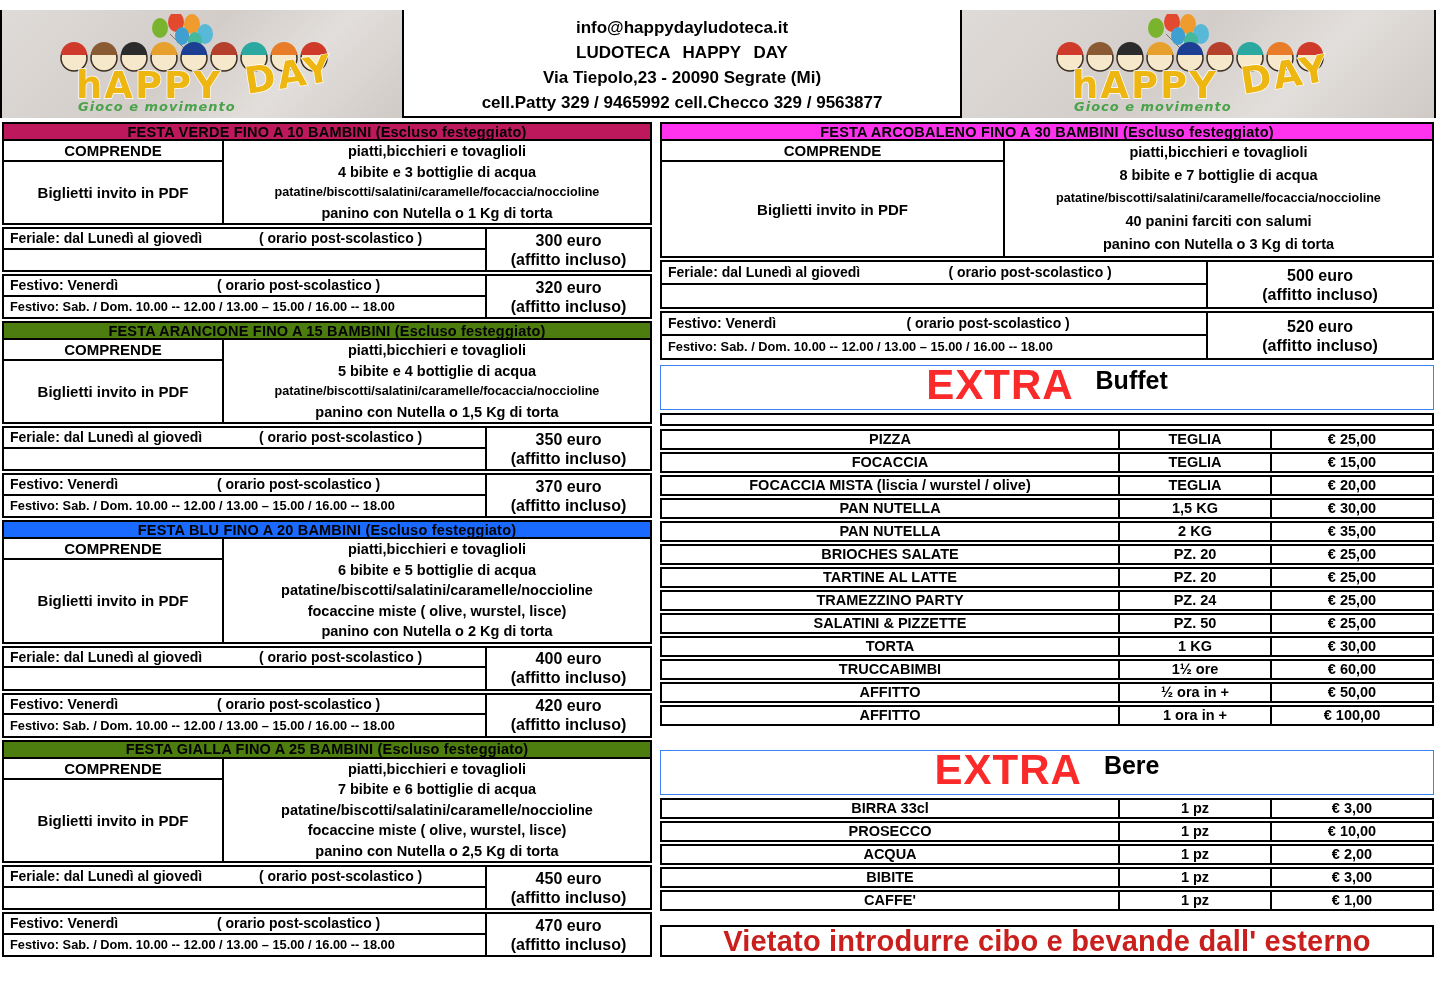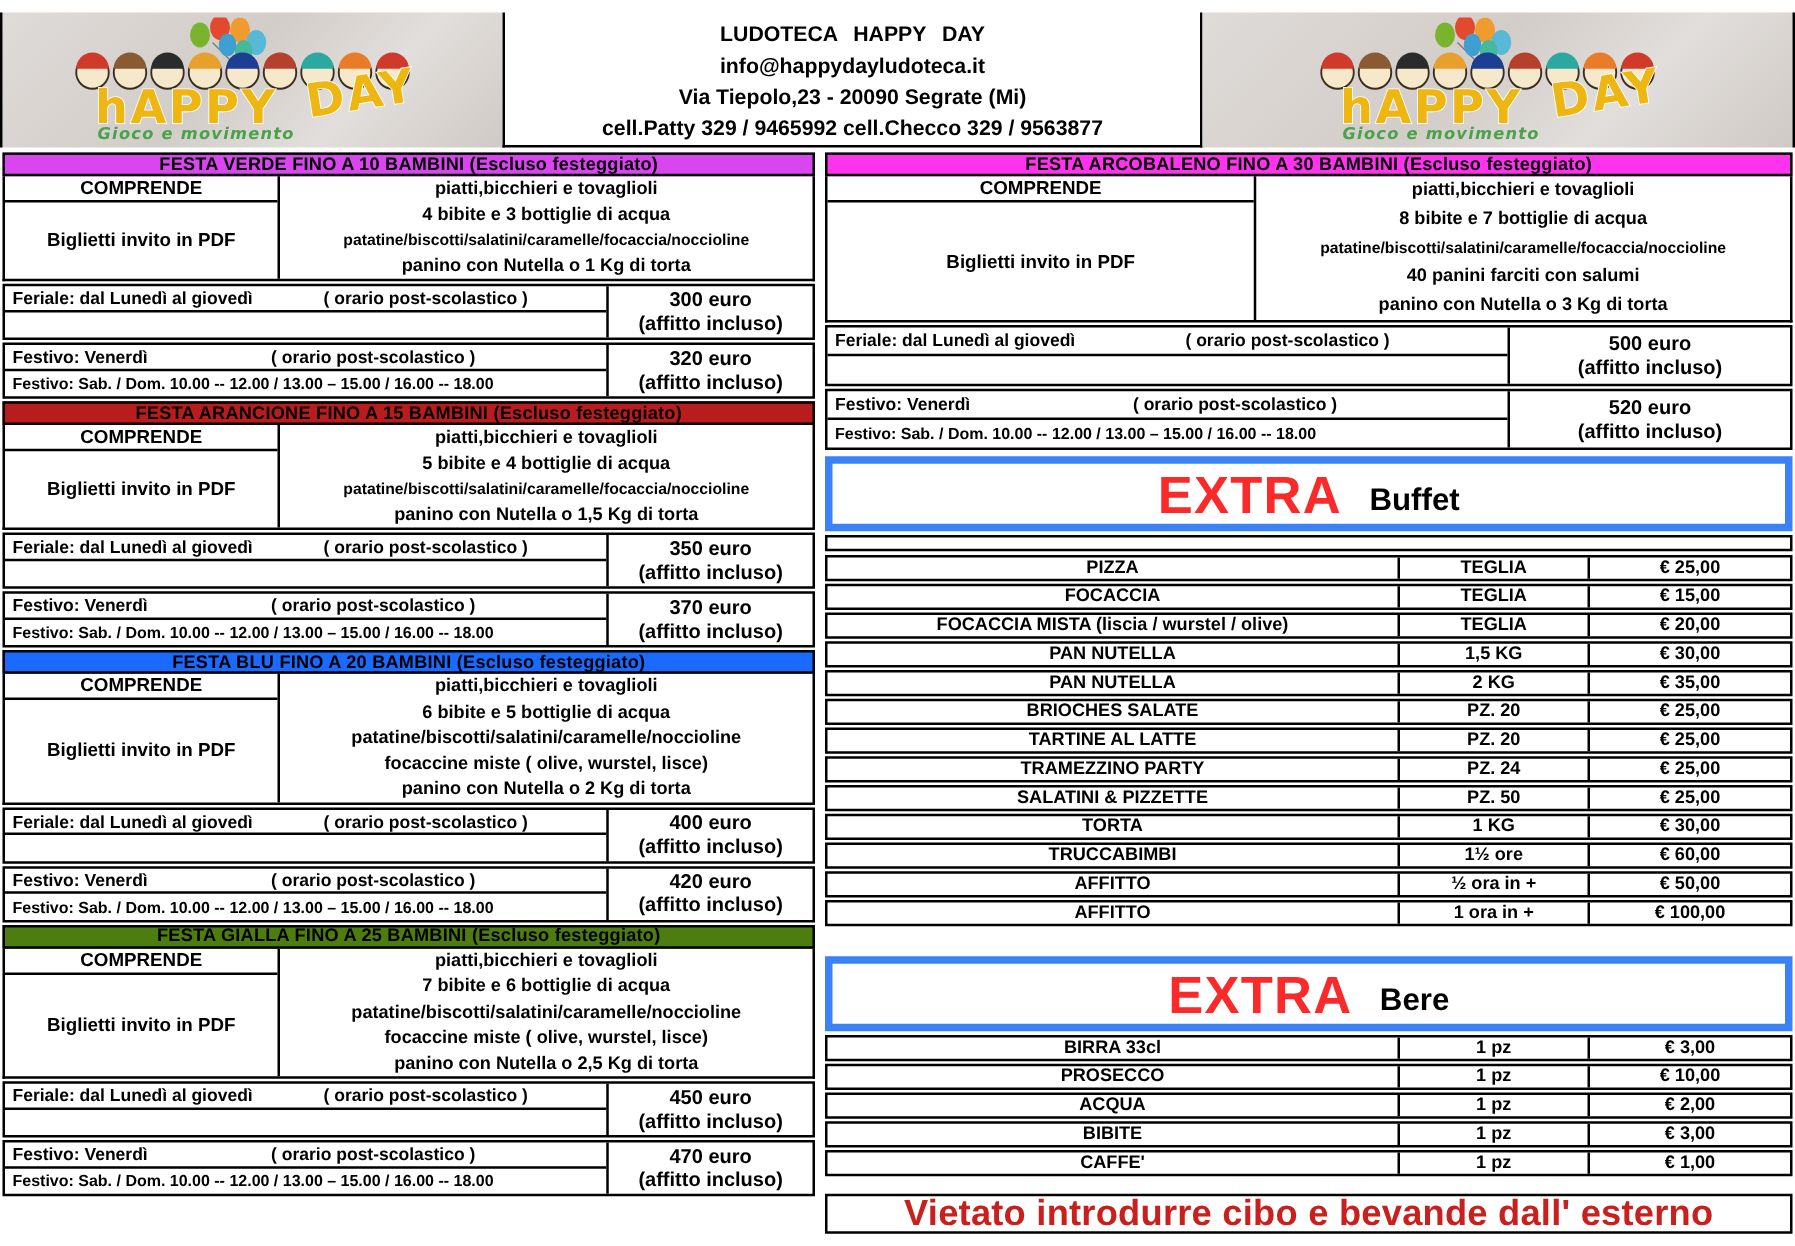--- a/index.html
+++ b/index.html
@@ -54,22 +54,22 @@
   .pg-row.top { border-bottom:2px solid #000; }
   .pg-label  {}
   .pg-label.small { font-size:12.8px; }
   .pg-detail { flex:1; text-align:center; font-size:14px; }
   .pg-price  { width:165px; border-left:2px solid #000; display:flex; flex-direction:column; align-items:center; justify-content:center; }
   .pg-price.wide { width:226px; }
   .price-main, .price-sub { font-size:16px; line-height:19px; }
 
   
   .extra-box {
-    border:6px solid #3b82f6; height:60px; margin-top:5px;
-    display:flex; align-items:flex-end; justify-content:center; gap:22px; padding-bottom:4px;
+    border:1px solid #3b82f6; height:45px; margin-top:5px;
+    display:flex; align-items:flex-start; justify-content:center; gap:22px; padding-bottom:4px;
   }
   .extra-red   { font-size:42px; line-height:38px; letter-spacing:1px; }
   .extra-black { font-size:25px; line-height:29px; }
   .spacer-row  { height:13px; border:2px solid #000; margin-top:3px; margin-bottom:3px; }
   .rows-gap    { height:17px; }
   .row3 { display:flex; border:2px solid #000; margin-bottom:2px; height:21px; }
   .c-item  { flex:1; text-align:center; border-right:2px solid #000; line-height:17px; font-size:14.5px; }
   .c-qty   { width:152px; text-align:center; border-right:2px solid #000; line-height:17px; font-size:14.5px; }
   .c-price { width:160px; text-align:center; line-height:17px; font-size:14.5px; }
 
@@ -115,22 +115,22 @@
           <circle cx="242" cy="44" r="13" fill="#f6e8cb" stroke="#3a2d1f" stroke-width="1.5"></circle>
           <path d="M 229 41 A 13 13 0 0 1 255 41 Z" fill="#e87c28"></path>
           <circle cx="272" cy="44" r="13" fill="#f6e8cb" stroke="#3a2d1f" stroke-width="1.5"></circle>
           <path d="M 259 41 A 13 13 0 0 1 285 41 Z" fill="#cf3a2b"></path>
           <text x="34" y="84" font-size="37" font-weight="bold" fill="#eeb611" stroke="#ffffff" stroke-width="1.4" paint-order="stroke" letter-spacing="2">hAPPY</text>
           <text x="205" y="80" font-size="37" font-weight="bold" fill="#eeb611" stroke="#ffffff" stroke-width="1.4" paint-order="stroke" letter-spacing="2" transform="rotate(-9 205 80)">DAY</text>
           <text x="36" y="97" font-size="13" font-style="italic" fill="#4aa24a" letter-spacing="1">Gioco e movimento</text>
         </svg>
       </div>
     <div class="contact-box">
+      <div class="contact-line">info@happydayludoteca.it</div>
       <div class="contact-line first">LUDOTECA  HAPPY  DAY</div>
-      <div class="contact-line">info@happydayludoteca.it</div>
       <div class="contact-line">Via Tiepolo,23 - 20090 Segrate (Mi)</div>
       <div class="contact-line">cell.Patty 329 / 9465992  cell.Checco 329 / 9563877</div>
     </div>
     <div class="logo-box logo-right" id="logo-right">
         <svg width="320" height="100" viewBox="0 0 320 100">
           <line x1="148" y1="40" x2="128" y2="20" stroke="#777" stroke-width="1"></line>
           <line x1="148" y1="40" x2="146" y2="18" stroke="#777" stroke-width="1"></line>
           <line x1="148" y1="40" x2="160" y2="22" stroke="#777" stroke-width="1"></line>
           <ellipse cx="118" cy="14" rx="8" ry="10" fill="#7ab32e"></ellipse>
           <ellipse cx="134" cy="8" rx="8" ry="10" fill="#e2492f"></ellipse>
@@ -159,21 +159,21 @@
           <text x="34" y="84" font-size="37" font-weight="bold" fill="#eeb611" stroke="#ffffff" stroke-width="1.4" paint-order="stroke" letter-spacing="2">hAPPY</text>
           <text x="205" y="80" font-size="37" font-weight="bold" fill="#eeb611" stroke="#ffffff" stroke-width="1.4" paint-order="stroke" letter-spacing="2" transform="rotate(-9 205 80)">DAY</text>
           <text x="36" y="97" font-size="13" font-style="italic" fill="#4aa24a" letter-spacing="1">Gioco e movimento</text>
         </svg>
       </div>
   </div>
 
   <div class="columns">
     <div class="col-left" id="col-left">
         <div>
-          <div class="band" style="background: #d946ef;">
+          <div class="band" style="background: #be185d;">
             <span class="band-text">FESTA VERDE  FINO A 10  BAMBINI     (Escluso festeggiato)</span>
           </div>
           <div class="pkg-content">
             <div class="pkg-left">
               <div class="comprende">COMPRENDE</div>
               <div class="biglietti">Biglietti invito in PDF</div>
             </div>
             <div class="pkg-right">
               <div class="pkg-item">piatti,bicchieri e tovaglioli</div>
               <div class="pkg-item">4 bibite e 3 bottiglie di acqua</div>
@@ -204,21 +204,21 @@
                 <span class="pg-label small">Festivo: Sab. / Dom.  10.00 -- 12.00 / 13.00 – 15.00 / 16.00 --  18.00</span>
               </div>
             </div>
             <div class="pg-price">
               <div class="price-main">320 euro</div>
               <div class="price-sub">(affitto incluso)</div>
             </div>
           </div>
         </div>
         <div>
-          <div class="band" style="background: #b91c1c;">
+          <div class="band" style="background: #4d7c0f;">
             <span class="band-text">FESTA ARANCIONE  FINO A  15  BAMBINI    (Escluso festeggiato)</span>
           </div>
           <div class="pkg-content">
             <div class="pkg-left">
               <div class="comprende">COMPRENDE</div>
               <div class="biglietti">Biglietti invito in PDF</div>
             </div>
             <div class="pkg-right">
               <div class="pkg-item">piatti,bicchieri e tovaglioli</div>
               <div class="pkg-item">5 bibite e 4 bottiglie di acqua</div>

